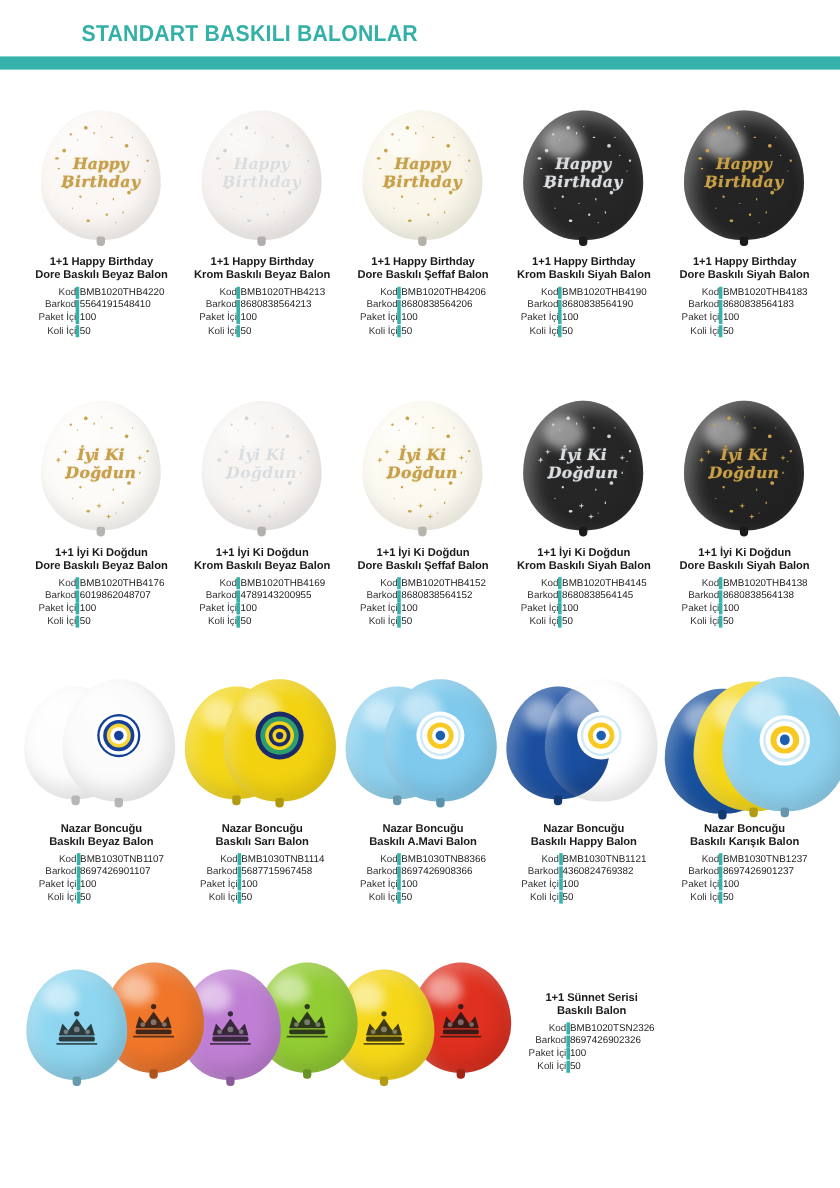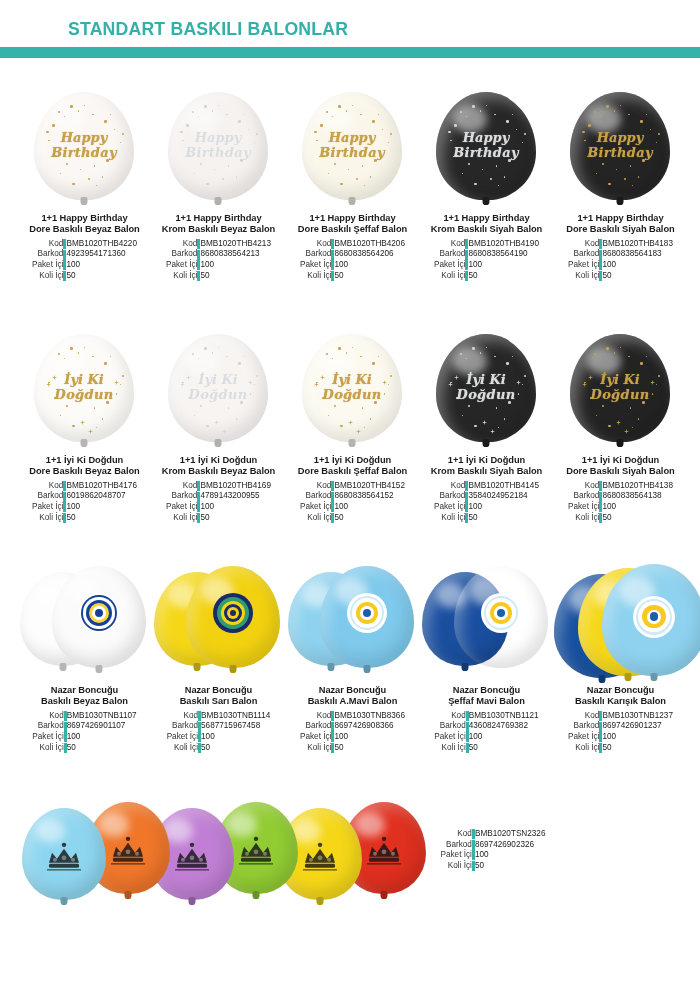--- a/index.html
+++ b/index.html
@@ -128,21 +128,21 @@
                   <td class="sp-div">
                     <i></i>
                   </td>
                   <td class="sp-val">BMB1020THB4220</td>
                 </tr>
                 <tr>
                   <td class="sp-label">Barkod</td>
                   <td class="sp-div">
                     <i></i>
                   </td>
-                  <td class="sp-val">4923954171360</td>
+                  <td class="sp-val">5564191548410</td>
                 </tr>
                 <tr>
                   <td class="sp-label">Paket İçi</td>
                   <td class="sp-div">
                     <i></i>
                   </td>
                   <td class="sp-val">100</td>
                 </tr>
                 <tr>
                   <td class="sp-label">Koli İçi</td>
@@ -742,21 +742,21 @@
                   <td class="sp-div">
                     <i></i>
                   </td>
                   <td class="sp-val">BMB1020THB4145</td>
                 </tr>
                 <tr>
                   <td class="sp-label">Barkod</td>
                   <td class="sp-div">
                     <i></i>
                   </td>
-                  <td class="sp-val">3584024952184</td>
+                  <td class="sp-val">8680838564145</td>
                 </tr>
                 <tr>
                   <td class="sp-label">Paket İçi</td>
                   <td class="sp-div">
                     <i></i>
                   </td>
                   <td class="sp-val">100</td>
                 </tr>
                 <tr>
                   <td class="sp-label">Koli İçi</td>
@@ -1017,21 +1017,21 @@
             <div class="balloon" style="left:34px;top:6px;width:94px;height:102px;background:#1146931;z-index:2;box-shadow:inset -6px -9px 16px rgba(0,0,0,.12), inset 7px 7px 14px rgba(255,255,255,.30)">
               <span class="gloss"></span>
               <span class="eye" style="left:27px;top:26.92px;width:40px;height:40px;background:#ffffff"></span>
               <span class="eye" style="left:29.8px;top:29.720000000000002px;width:34.4px;height:34.4px;background:#cfe9f7"></span>
               <span class="eye" style="left:32.2px;top:32.120000000000005px;width:29.6px;height:29.6px;background:#ffffff"></span>
               <span class="eye" style="left:35.8px;top:35.72px;width:22.400000000000002px;height:22.400000000000002px;background:#f7c922"></span>
               <span class="eye" style="left:40.2px;top:40.120000000000005px;width:13.600000000000001px;height:13.600000000000001px;background:#ffffff"></span>
               <span class="eye" style="left:43px;top:42.92px;width:8px;height:8px;background:#1b5fae"></span>
             </div>
           </div>
-          <div class="title"><span>Nazar Boncuğu</span><br><span>Şeffaf Mavi Balon</span></div>
+          <div class="title"><span>Nazar Boncuğu</span><br><span>Baskılı Happy Balon</span></div>
           <div class="specs">
             <table>
               <tbody>
                 <tr>
                   <td class="sp-label">Kod</td>
                   <td class="sp-div">
                     <i></i>
                   </td>
                   <td class="sp-val">BMB1030TNB1121</td>
                 </tr>
@@ -1186,20 +1186,21 @@
               <circle cx="23" cy="12" r="2.2" fill="rgba(20,20,20,.80)"></circle>
               <rect x="8" y="31" width="30" height="4" rx="1.4" fill="rgba(20,20,20,.80)"></rect>
               <circle cx="14" cy="27" r="2" fill="rgba(255,255,255,.35)"></circle>
               <circle cx="23" cy="25" r="2.4" fill="rgba(255,255,255,.35)"></circle>
               <circle cx="32" cy="27" r="2" fill="rgba(255,255,255,.35)"></circle>
               <path d="M6 37 L40 37" stroke="rgba(20,20,20,.7)" stroke-width="1.4"></path>
             </svg></span>
         </div>
       </div>
       <div style="position:absolute;left:418px;top:28px;width:150px">
+        <div class="title"><span>1+1 Sünnet Serisi</span><br><span>Baskılı Balon</span></div>
         <div class="specs">
           <table>
             <tbody>
               <tr>
                 <td class="sp-label">Kod</td>
                 <td class="sp-div">
                   <i></i>
                 </td>
                 <td class="sp-val">BMB1020TSN2326</td>
               </tr>

